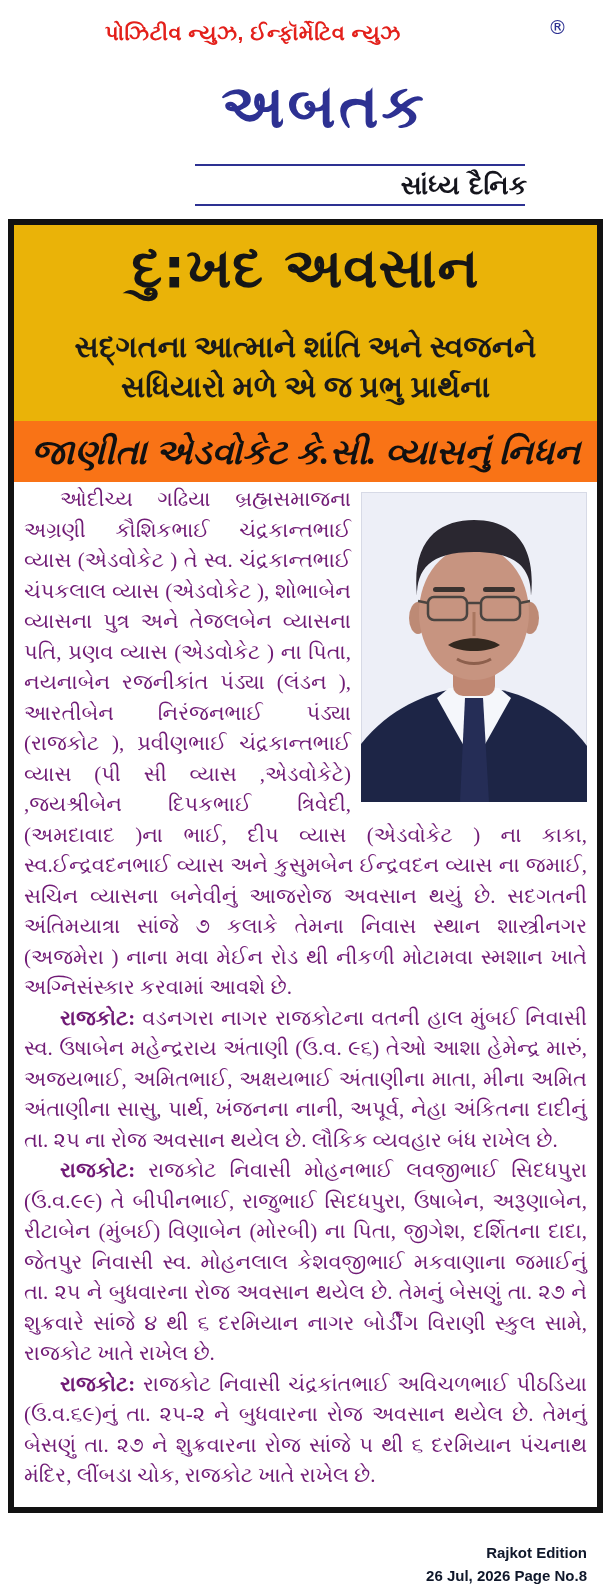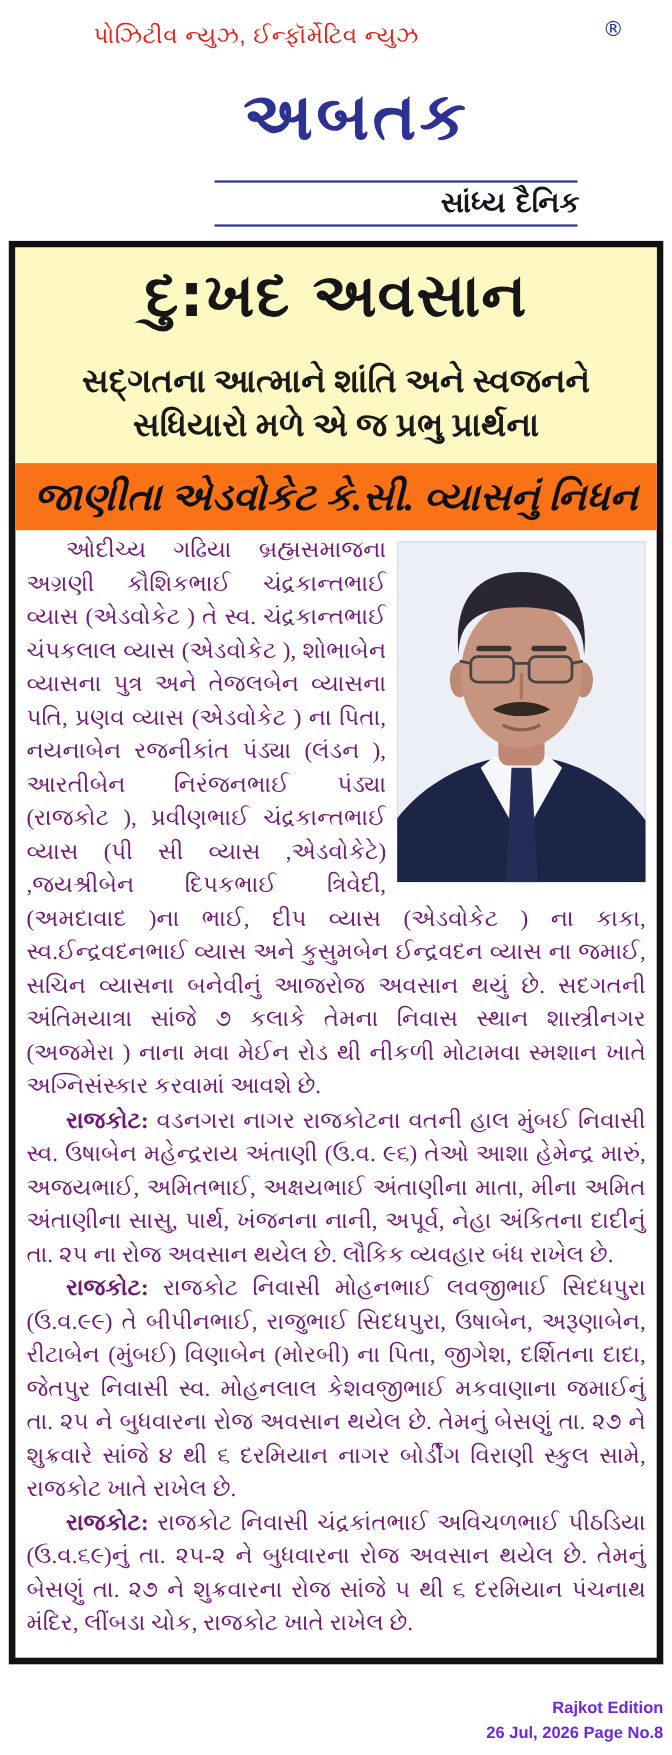--- a/index.html
+++ b/index.html
@@ -11,22 +11,22 @@
     color:#1b1b1b;
     -webkit-font-smoothing:antialiased;
   }
   .page { position:relative; width:611px; height:1595px; overflow:hidden; background:#fff; }
 
   
   .masthead { padding-top:18px; }
   .masthead-inner { position:relative; width:478px; margin-left:85px; }
   .tagline-row { position:relative; height:34px; }
   .tagline {
-    color:#e3201b; font-weight:normal; font-size:21px; line-height:30px;
-    font-family:"Liberation Sans", sans-serif; letter-spacing:0.5px;
+    color:#e3201b; font-weight:bold; font-size:21px; line-height:30px;
+    font-family:"Liberation Sans", sans-serif; letter-spacing:0.5px;margin-left:20px;
   }
   .reg {
     position:absolute; right:-4px; top:-2px;
     color:#2d3192; font-size:19px; font-family:"DejaVu Sans", sans-serif;
   }
   .logo {
     color:#2d3192; font-weight:bold; text-align:center;
     font-size:60px; line-height:108px; height:112px;
     font-family:"DejaVu Sans", sans-serif; letter-spacing:3px;
     overflow:hidden;
@@ -38,21 +38,21 @@
     font-family:"DejaVu Sans", sans-serif;
   }
 
   
   .article-box {
     margin:13px 8px 0 8px;
     border:6px solid #121212;
     background:#fff;
   }
   .banner {
-    background:#fef9c3; text-align:center;
+    background:#eab308; text-align:center;
     padding:8px 6px 14px 6px;
   }
   .banner-title {
     font-size:55px; line-height:70px; font-weight:bold;
     color:#161616; letter-spacing:1px;
     font-family:"DejaVu Sans", sans-serif;
   }
   .banner-subtitle {
     font-size:30px; line-height:40px; font-weight:bold;
     color:#1a1a1a; margin-top:24px;
@@ -72,23 +72,23 @@
   .photo {
     float:right; width:226px; height:310px;
     margin:8px 0 8px 10px;
   }
   .photo svg { display:block; width:100%; height:100%; }
   .body-text p { margin:0; text-indent:36px; }
   .body-text p strong { font-weight:bold; }
 
   
   .pagefoot {
-    position:absolute; right:8px; bottom:8px;
+    position:absolute; right:24px; bottom:8px;
     text-align:right; font-family:"Liberation Sans", sans-serif;
-    font-size:15px; font-weight:600; color:#6d28d9; line-height:23px;
+    font-size:15px; font-weight:600; color:#0f172a; line-height:23px;
   }
 </style>
 </head>
 <body>
 
 <div class="page">
 
   <header class="masthead">
     <div class="masthead-inner">
       <div class="tagline-row">

